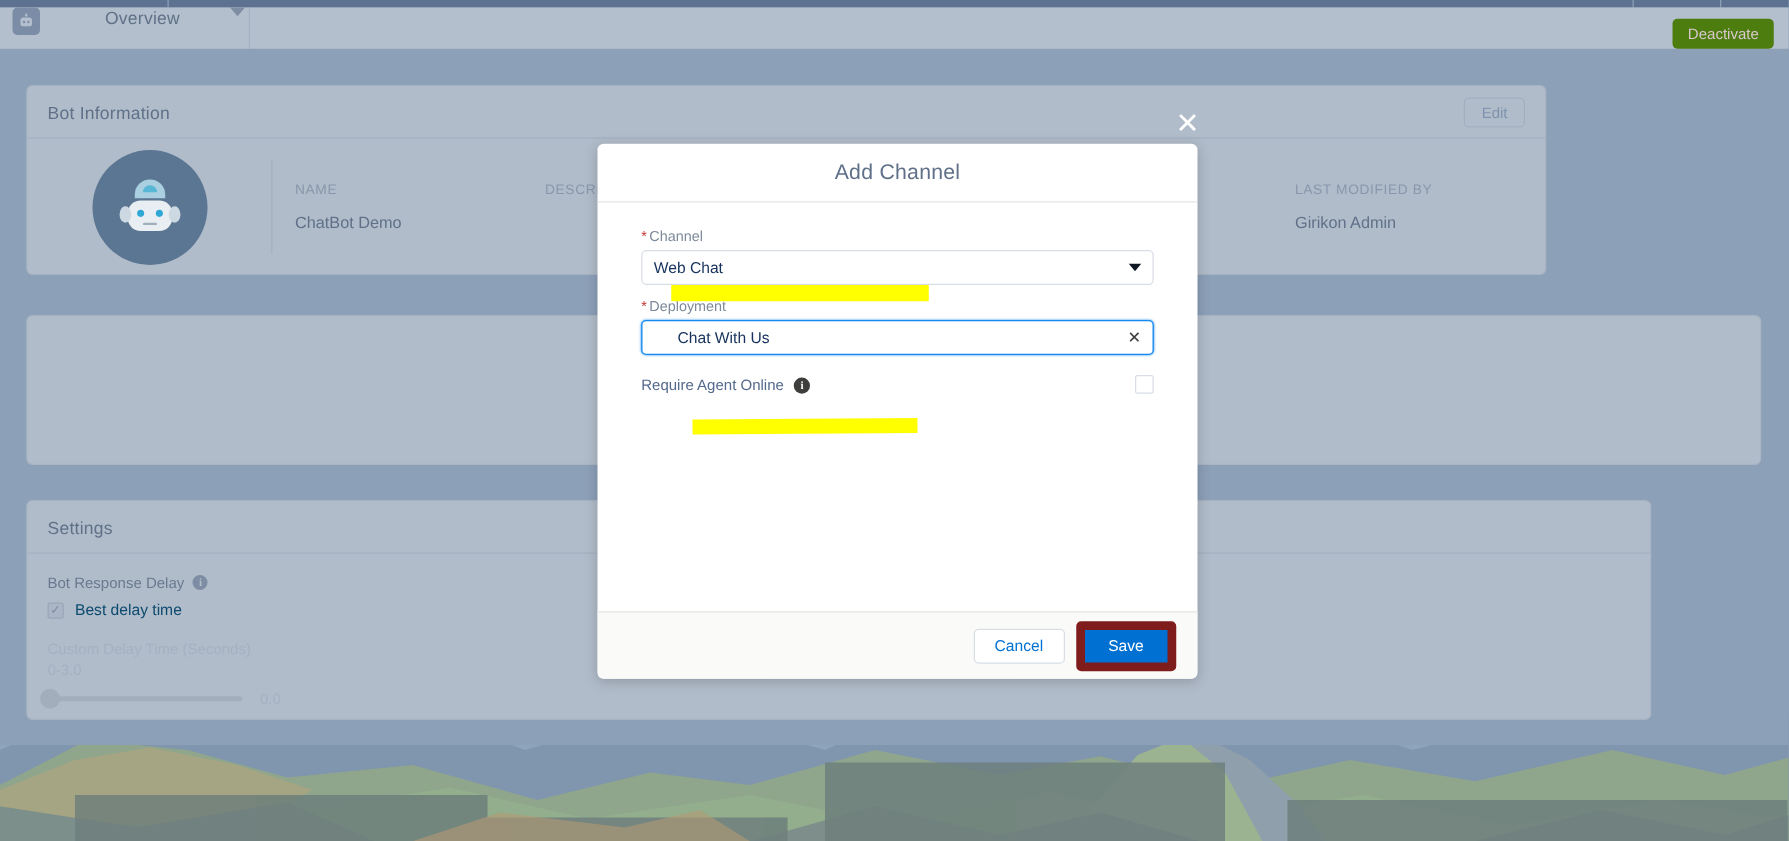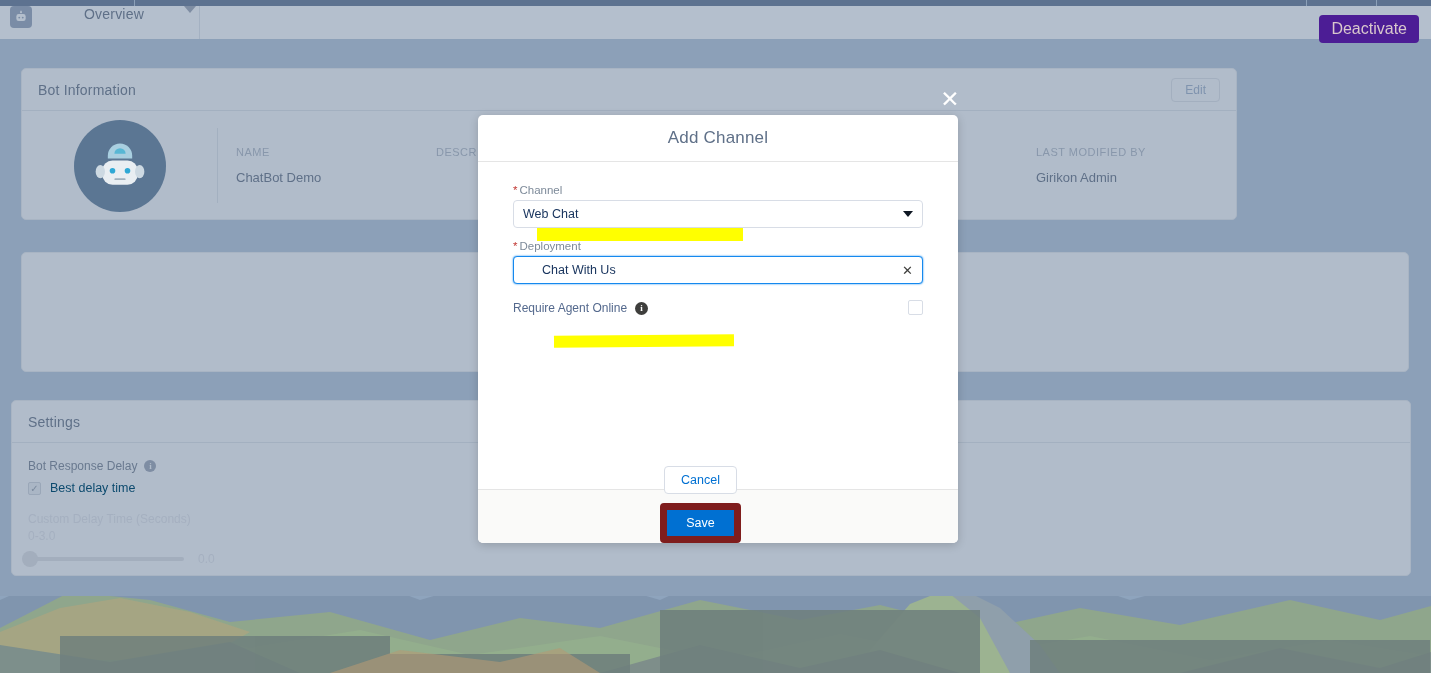--- a/index.html
+++ b/index.html
@@ -56,24 +56,24 @@
   }
   .caret-down {
     width: 0; height: 0;
     border-left: 6px solid transparent;
     border-right: 6px solid transparent;
     border-top: 7px solid #7e8da3;
     margin-right: 12px;
   }
   .deactivate-btn {
     position: absolute; right: 12px; top: 9px;
-    background: #4c1d95;
+    background: #4d7c0f;
     color: #d9c8cd;
     border: none; border-radius: 4px;
-    font-size: 16px;
+    font-size: 12px;
     padding: 5px 12px;
     font-family: inherit;
   }
 
   
   .card {
     position: absolute;
     background: #b1bcca;
     border: 1px solid #a8b4c3;
     border-radius: 5px;
@@ -111,21 +111,21 @@
   }
   .fields { flex: 1; display: flex; padding-left: 18px; }
   .field-col { width: 200px; }
   .field-label {
     font-size: 11px; color: #8897ab; letter-spacing: .5px;
     text-transform: uppercase; margin-bottom: 12px;
   }
   .field-value { font-size: 13px; color: #5f7088; }
 
   #card-channels { left: 21px; top: 252px; width: 1388px; height: 120px; }
-  #card-settings { left: 11px; top: 400px; width: 1400px; height: 176px; }
+  #card-settings { left: 21px; top: 400px; width: 1300px; height: 176px; }
 
   .settings-body { padding: 16px 16px 0 16px; }
   .set-label {
     font-size: 12px; color: #69798f; display: flex; align-items: center;
     margin-bottom: 8px;
   }
   .info-dot {
     display: inline-flex; align-items: center; justify-content: center;
     width: 12px; height: 12px; border-radius: 50%;
     background: #7e8da3; color: #b1bcca;
@@ -218,21 +218,21 @@
   }
   .agent-chk {
     margin-left: auto;
     width: 15px; height: 15px;
     border: 1px solid #d8dde6; border-radius: 2px; background: #fff;
   }
   .modal-foot {
     height: 54px; background: #fafaf9;
     border-top: 1px solid #e5e5e5;
     display: flex; align-items: center; justify-content: flex-end;
-    padding-right: 35px; gap: 9px; flex-direction: column;
+    padding-right: 17px; gap: 9px;
   }
   .btn-cancel {
     font-size: 12.5px; color: #0070d2; background: #fff;
     border: 1px solid #d8dde6; border-radius: 4px;
     padding: 6px 16px; font-family: inherit;
   }
   .btn-save {
     font-size: 12.5px; color: #fff; background: #0070d2;
     border: 7px solid #7f1d1d; border-radius: 4px;
     padding: 6px 19px; font-family: inherit;

